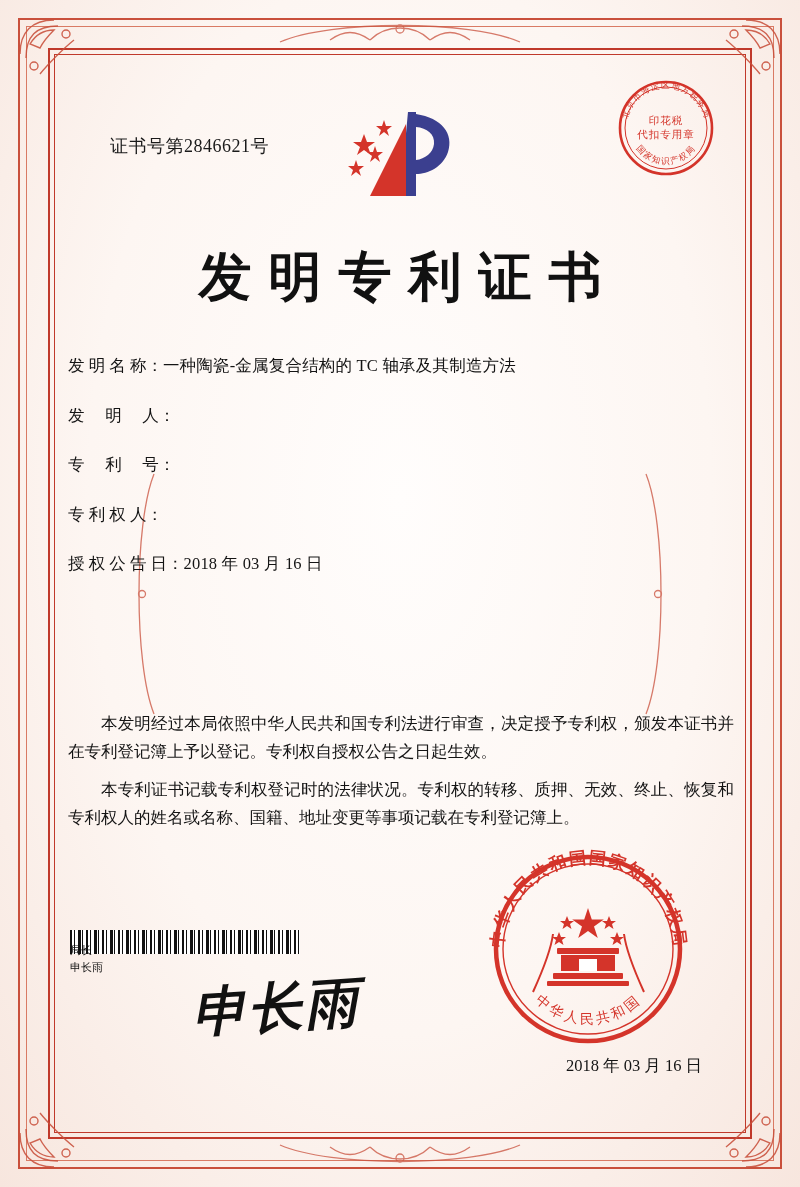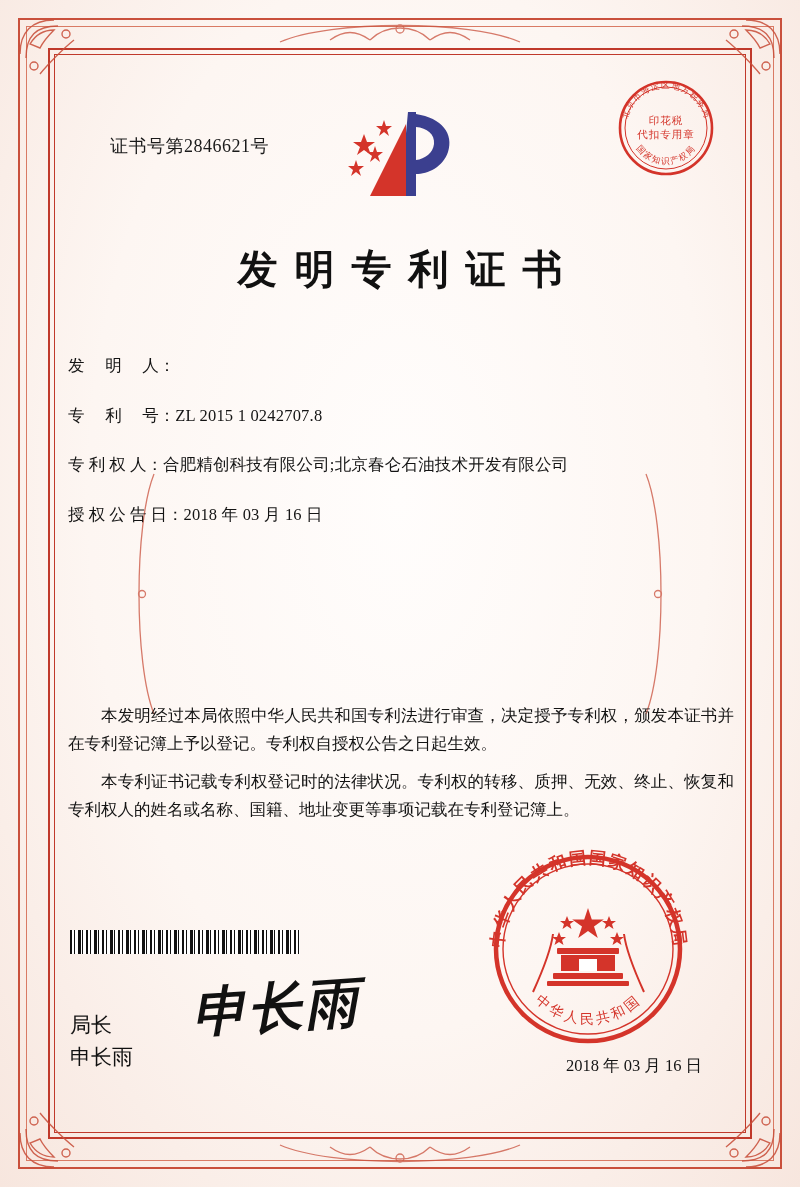--- a/index.html
+++ b/index.html
@@ -109,21 +109,21 @@
     height: 110px;
   }
   .logo svg { width: 100%; height: 100%; display: block; }
 
   
   .title {
     position: absolute;
     left: 0; right: 0;
     top: 180px;
     text-align: center;
-    font-size: 40px;
+    font-size: 53px;
     font-weight: bold;
     letter-spacing: 17px;
     text-indent: 17px;
     color: #111111;
     font-family: "DejaVu Serif", serif;
   }
 
   
   .stamp-top {
     position: absolute;
@@ -162,21 +162,21 @@
   .paragraphs {
     position: absolute;
     left: 6px;
     right: 4px;
     top: 640px;
     font-size: 16.5px;
     color: #141414;
     line-height: 1.72;
   }
   .paragraphs p {
-    margin: 0 0 9px 0;
+    margin: 8px 0 9px 0;
     text-indent: 33px;
     text-align: justify;
   }
 
   
   .barcode {
     position: absolute;
     left: 8px;
     top: 868px;
     width: 230px;
@@ -187,22 +187,22 @@
       #111 4px, #111 5px, #fff 5px, #fff 8px,
       #111 8px, #111 11px, #fff 11px, #fff 12px,
       #111 12px, #111 13px, #fff 13px, #fff 16px
     );
   }
 
   
   .sig-block {
     position: absolute;
     left: 8px;
-    top: 948px;
-    font-size: 21px;
+    top: 880px;
+    font-size: 11px;
     color: #111;
     line-height: 1.5;
   }
   .sig-script {
     position: absolute;
     left: 130px;
     top: 910px;
     font-size: 54px;
     font-family: "DejaVu Serif", serif;
     font-style: italic;
@@ -363,29 +363,31 @@
         </text>
         <text x="56" y="52" font-size="10.5" fill="#d4342a" text-anchor="middle" font-family="'DejaVu Sans',sans-serif" letter-spacing="1">印花税</text>
         <text x="56" y="66" font-size="10.5" fill="#d4342a" text-anchor="middle" font-family="'DejaVu Sans',sans-serif" letter-spacing="1">代扣专用章</text>
       </svg>
     </div>
 
     <div class="title">发明专利证书</div>
 
     <div class="fields">
       <div class="field-row">
+        <span class="field-label">发 明 名 称：</span>
+        <span class="field-value">一种陶瓷-金属复合结构的 TC 轴承及其制造方法</span>
+      </div>
+      <div class="field-row">
         <span class="field-label">发　 明　 人：</span>
       </div>
       <div class="field-row">
         <span class="field-label">专　 利　 号：</span>
-        <span class="field-value">ZL 2015 1 0242707.8</span>
       </div>
       <div class="field-row">
         <span class="field-label">专 利 权 人：</span>
-        <span class="field-value">合肥精创科技有限公司;北京春仑石油技术开发有限公司</span>
       </div>
       <div class="field-row">
         <span class="field-label">授 权 公 告 日：</span>
         <span class="field-value">2018 年 03 月 16 日</span>
       </div>
     </div>
 
     <div class="paragraphs">
       <p>本发明经过本局依照中华人民共和国专利法进行审查，决定授予专利权，颁发本证书并在专利登记簿上予以登记。专利权自授权公告之日起生效。</p>
       <p>本专利证书记载专利权登记时的法律状况。专利权的转移、质押、无效、终止、恢复和专利权人的姓名或名称、国籍、地址变更等事项记载在专利登记簿上。</p>

